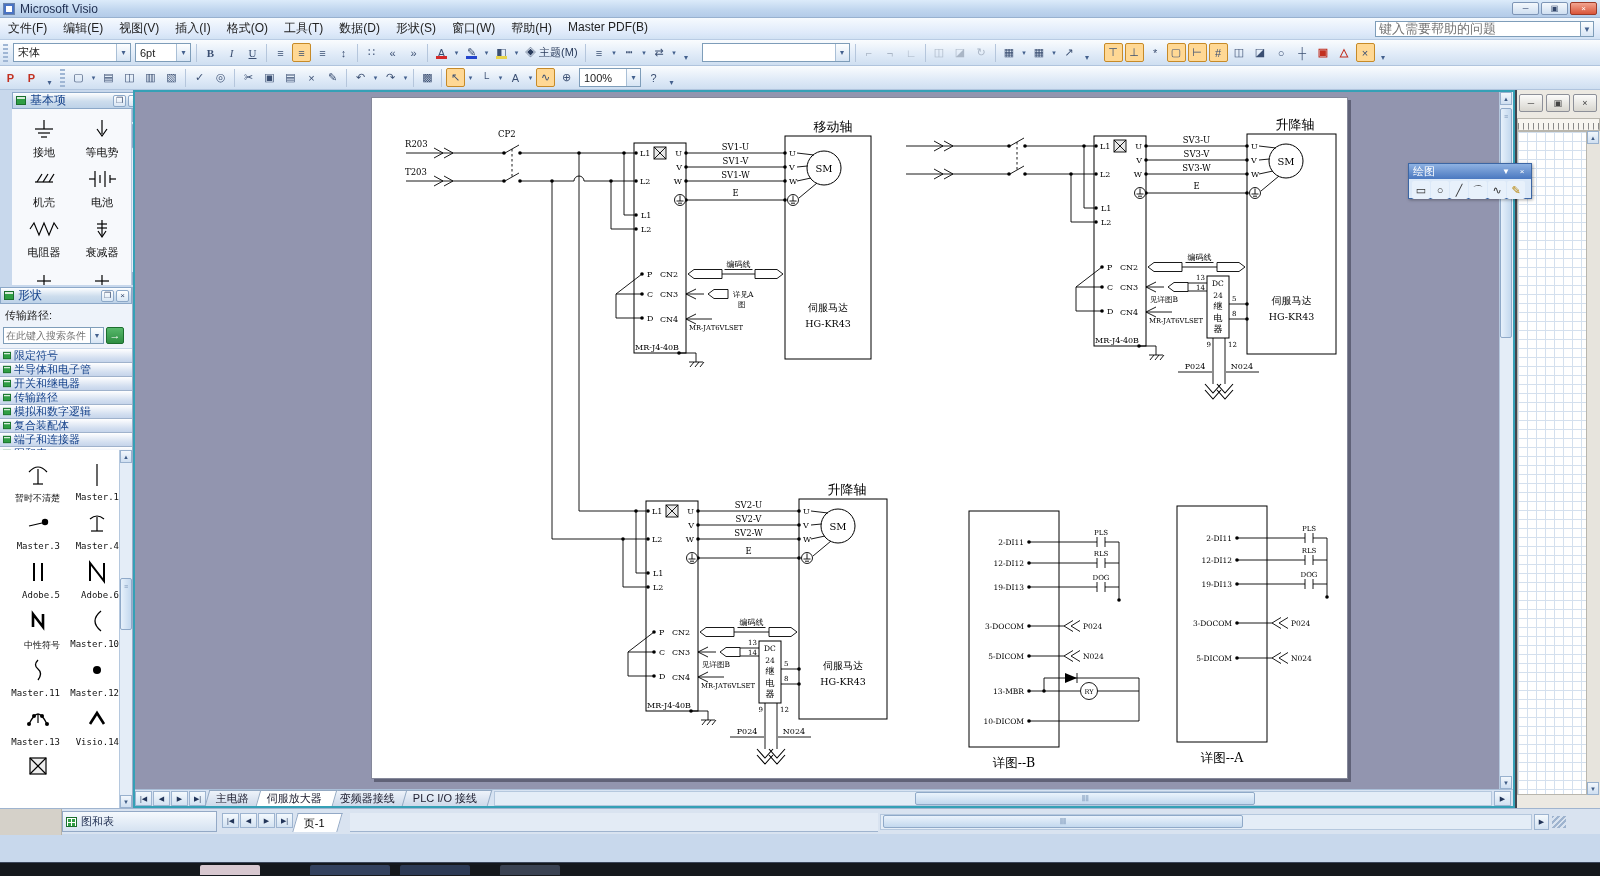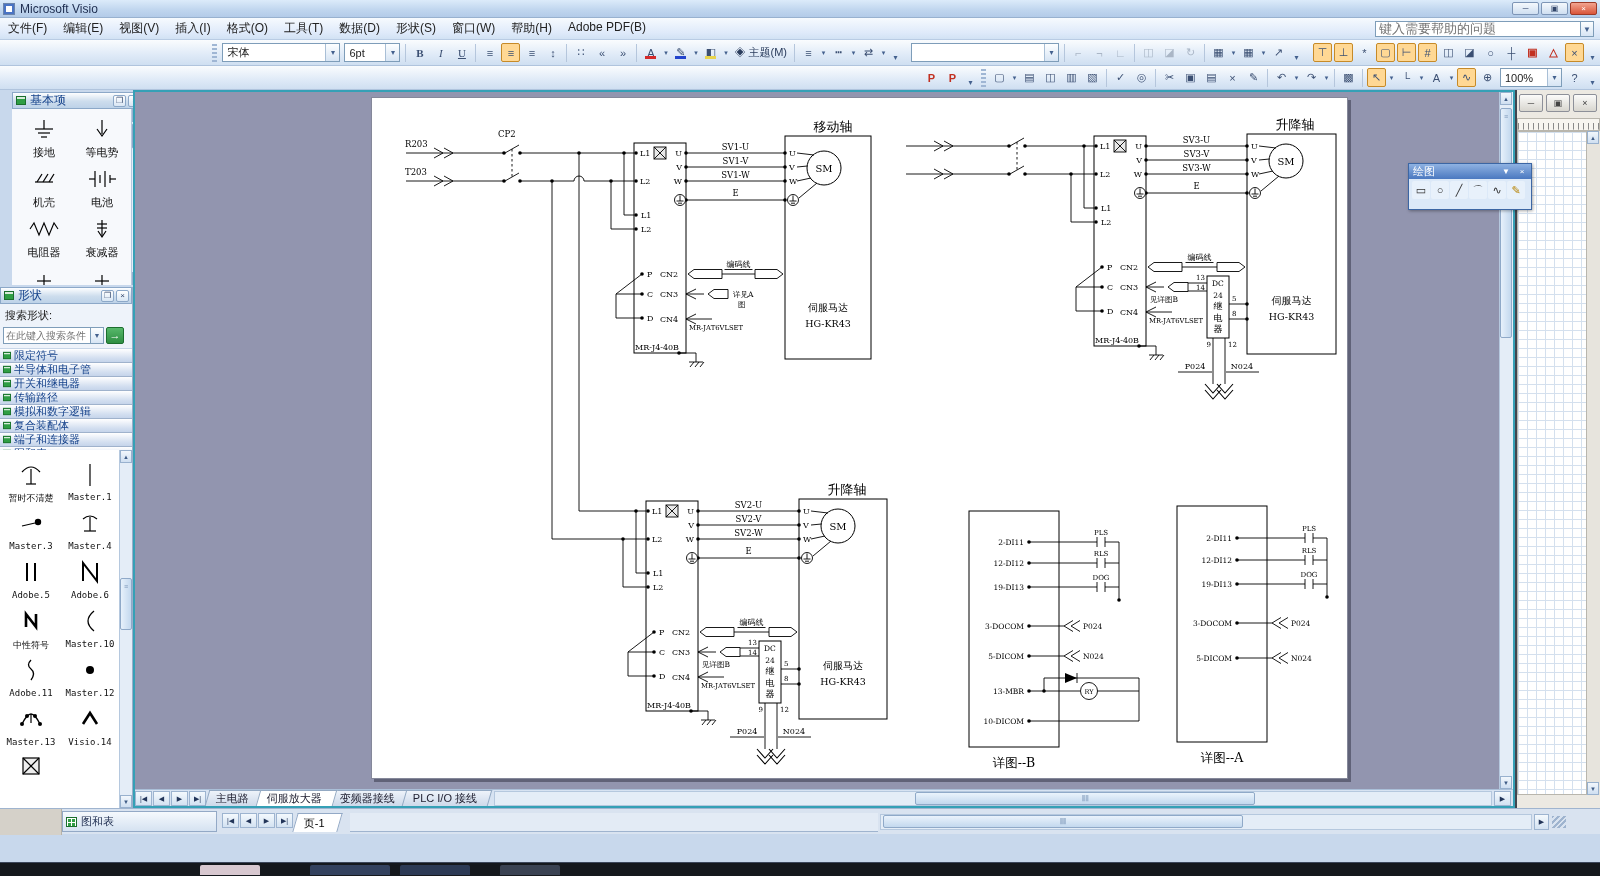--- a/index.html
+++ b/index.html
@@ -23,21 +23,21 @@
     display:flex; align-items:center; font-size:12px; color:#222; }
   .menu-item { padding:3px 8px; }
   #help-wrap { margin-left:auto; margin-right:6px; display:flex; align-items:center; }
   #help-input { width:206px; height:16px; border:1px solid #7e9db9; font-size:13px; padding:0 3px;
     font-family:"Liberation Sans",sans-serif; color:#555; }
   #help-dd { width:13px; height:16px; border:1px solid #7e9db9; border-left:none; font-size:8px;
     background:linear-gradient(#fdfeff,#d7e5f4); text-align:center; line-height:15px; color:#44618e; }
 
   
   .toolbar { position:absolute; left:0; width:1600px; display:flex; align-items:center;
-    background:linear-gradient(#fafcfe,#dfeaf7 60%,#cfdff1); border-bottom:1px solid #b0c4dd;justify-content:flex-end; }
+    background:linear-gradient(#fafcfe,#dfeaf7 60%,#cfdff1); border-bottom:1px solid #b0c4dd; }
   #fmt-row { top:40px; height:26px; }
   #std-row { top:66px; height:24px; }
   .tb-grip { width:5px; height:18px; margin:0 3px;
     background:repeating-linear-gradient(#9fb6d4 0 2px,transparent 2px 4px); }
   .tb-sep { width:1px; height:18px; background:#b5c6dc; margin:0 3px; }
   .tb-gap { height:1px; }
   .tb-btn { width:19px; height:19px; margin:0 1px; display:flex; align-items:center; justify-content:center;
     font-size:11px; color:#3b4f72; border:1px solid transparent; border-radius:2px; position:relative; }
   .tb-btn.on { background:#ffd894; border-color:#c68a28; }
   .tb-btn.dis { color:#aab6c6; }
@@ -81,21 +81,21 @@
   #search-input { width:88px; height:17px; border:1px solid #7e9db9; font-size:10px; padding:0 2px; color:#444;
     font-family:"Liberation Sans",sans-serif; }
   #search-dd { width:13px; height:17px; border:1px solid #7e9db9; border-left:none; font-size:7px; text-align:center;
     line-height:16px; background:linear-gradient(#fdfeff,#d7e5f4); color:#44618e; }
   #search-go { width:18px; height:17px; margin-left:2px; background:linear-gradient(#57b86a,#2e8e42); border:1px solid #1c6e2e;
     color:#fff; font-size:11px; text-align:center; line-height:15px; border-radius:2px; }
   .stencil-bar { height:14px; background:linear-gradient(#ffffff,#d3dff0 70%,#c5d4ea); border-bottom:1px solid #9fb2cc;
     display:flex; align-items:center; font-size:11px; color:#15428b; }
   .stencil-bar .stencil-ico { transform:scale(.8); margin:0 2px 0 2px; }
   #masters { position:absolute; left:0; top:163px; right:13px; bottom:0; background:#fff; overflow:hidden; }
-  .master-cell { position:absolute; width:58px; text-align:center; }
+  .master-cell { position:absolute; width:58px; text-align:right; }
   .master-cell .glyph { height:32px; }
   .master-cell .mlabel { font-size:9px; font-family:"DejaVu Sans Mono",monospace; color:#111; }
 
   
   #doc-window { position:absolute; left:133px; top:90px; width:1382px; height:718px;
     border:2px solid #35a0b6; background:#9295af; }
   #canvas { position:absolute; left:0; top:0; right:14px; bottom:17px; background:#9295af; overflow:hidden; }
   #page { position:absolute; left:236px; top:5px; width:977px; height:682px; background:#fff;
     border:1px solid #85889a; box-shadow:3px 3px 0 rgba(45,47,66,.5); }
   #page svg { display:block; }
@@ -121,21 +121,21 @@
     font-size:9px; text-align:center; line-height:16px; color:#444; }
   #bg-ruler { position:absolute; left:0; top:28px; width:100%; height:13px; background:#f7f5f0; border:1px solid #b9b6ad;
     background-image:repeating-linear-gradient(90deg,#8a8a8a 0 1px,transparent 1px 5px); background-size:100% 60%;
     background-position:0 100%; background-repeat:no-repeat; }
   #bg-grid { position:absolute; left:0; top:41px; width:71px; bottom:13px; background:#fff;
     background-image:linear-gradient(#d4e0ee 1px,transparent 1px),linear-gradient(90deg,#d4e0ee 1px,transparent 1px);
     background-size:9px 9px; border:1px solid #b9b6ad; }
   #bg-vscroll { position:absolute; right:0; top:41px; width:14px; bottom:13px; background:#e7e4dd; border-left:1px solid #b9b6ad; }
 
   
-  #draw-toolbar { position:absolute; left:1408px; top:163px; width:124px; height:47px; border:1px solid #3c66a4;
+  #draw-toolbar { position:absolute; left:1408px; top:163px; width:124px; height:36px; border:1px solid #3c66a4;
     background:#dce9f8; box-shadow:1px 1px 3px rgba(0,0,0,.35); z-index:40; }
   #draw-tb-title { height:15px; background:linear-gradient(#8fb2e2,#4a78c0); color:#fff; font-size:11px;
     display:flex; align-items:center; padding-left:4px; }
   #draw-tb-title .dt-btn { width:14px; height:12px; margin-right:2px; font-size:8px; line-height:11px; text-align:center;
     color:#fff; }
   #draw-tb-title .sp { flex:1; }
   #draw-tools { display:flex; align-items:center; padding:2px 3px; gap:1px; }
   .draw-tool { width:18px; height:18px; border:1px solid transparent; border-radius:2px; font-size:11px; color:#333;
     display:flex; align-items:center; justify-content:center; background:#e8f1fb; }
   .draw-tool.pencil { color:#b8860b; }
@@ -189,21 +189,21 @@
         <span class="menu-item">文件(F)</span>
         <span class="menu-item">编辑(E)</span>
         <span class="menu-item">视图(V)</span>
         <span class="menu-item">插入(I)</span>
         <span class="menu-item">格式(O)</span>
         <span class="menu-item">工具(T)</span>
         <span class="menu-item">数据(D)</span>
         <span class="menu-item">形状(S)</span>
         <span class="menu-item">窗口(W)</span>
         <span class="menu-item">帮助(H)</span>
-        <span class="menu-item">Adobe PDF(B)</span>
+        <span class="menu-item">Master PDF(B)</span>
       </span>
     <span id="help-wrap">
       <input id="help-input" placeholder="键入需要帮助的问题" style="">
       <span id="help-dd">▼</span>
     </span>
   </div>
 
   <div id="fmt-row" class="toolbar">
       <span class="tb-grip"></span>
       <span class="tb-combo" style="width: 118px;">
@@ -400,21 +400,21 @@
   </div>
 
   <div id="panel-shapes">
     <div class="panel-header">
       <span class="stencil-ico"></span>
       <span>形状</span>
       <span class="sp"></span>
       <span class="ph-btn">❒</span>
       <span class="ph-btn">×</span>
     </div>
-    <div id="search-label">搜索形状:</div>
+    <div id="search-label">传输路径:</div>
     <div id="search-row">
       <input id="search-input" placeholder="在此键入搜索条件" style="">
       <span id="search-dd">▼</span>
       <span id="search-go">→</span>
     </div>
     <div id="stencil-list">
         <div class="stencil-bar">
           <span class="stencil-ico"></span>
           <span>限定符号</span>
         </div>
@@ -503,21 +503,21 @@
         <div class="master-cell" style="left: 61px; top: 157px;">
           <div class="glyph"><svg width="44" height="30" viewBox="0 0 44 30">
               <path d="M26,4 Q14,14 26,24" fill="none" stroke="#000" stroke-width="1.3"></path>
             </svg></div>
           <div class="mlabel">Master.10</div>
         </div>
         <div class="master-cell" style="left: 2px; top: 206px;">
           <div class="glyph"><svg width="44" height="30" viewBox="0 0 44 30">
               <path d="M22,4 Q17,9 22,13 Q27,17 22,24" fill="none" stroke="#000" stroke-width="1.3"></path>
             </svg></div>
-          <div class="mlabel">Adobe.11</div>
+          <div class="mlabel">Master.11</div>
         </div>
         <div class="master-cell" style="left: 61px; top: 206px;">
           <div class="glyph"><svg width="44" height="30" viewBox="0 0 44 30">
               <circle cx="22" cy="14" r="4" fill="#000"></circle>
             </svg></div>
           <div class="mlabel">Master.12</div>
         </div>
         <div class="master-cell" style="left: 2px; top: 255px;">
           <div class="glyph"><svg width="44" height="30" viewBox="0 0 44 30">
               <path d="M13,19 Q18,9 22,9 Q26,9 31,19" fill="none" stroke="#000" stroke-width="1.3"></path>

